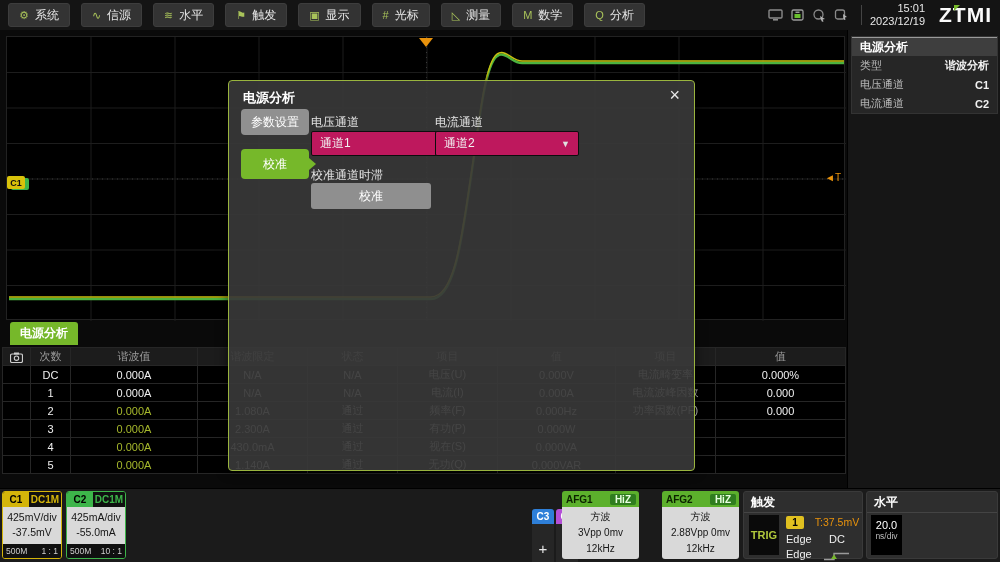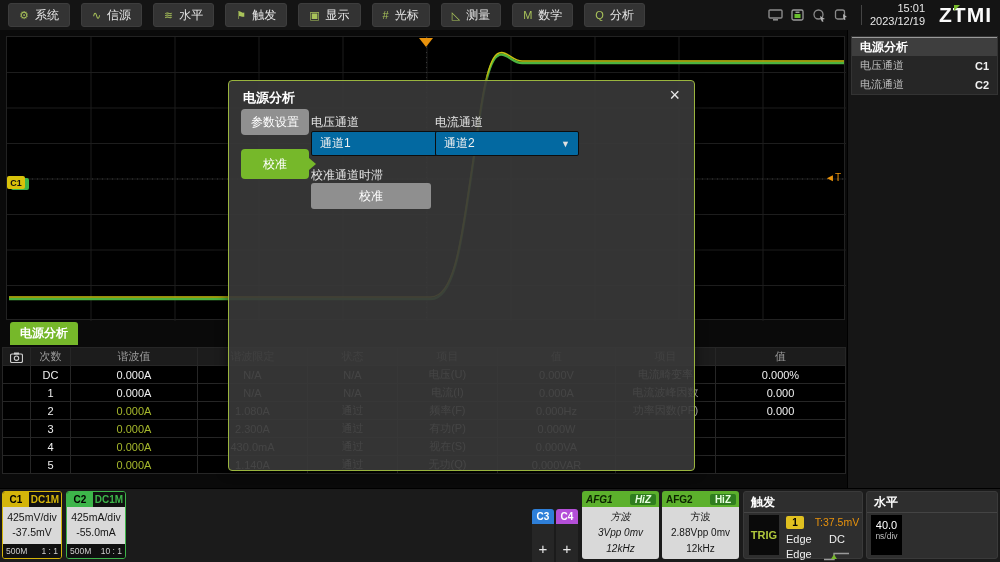--- a/index.html
+++ b/index.html
@@ -49,21 +49,21 @@
   .dialog { position:absolute; left:228px; top:80px; width:467px; height:391px; background:rgba(56,56,56,0.92);
             border:1px solid #99b43e; border-radius:4px; box-shadow:0 0 12px rgba(0,0,0,.6); }
   .dlg-title { position:absolute; left:14px; top:8px; font-size:13px; font-weight:bold; color:#fff; }
   .dlg-close { position:absolute; right:10px; top:4px; font-size:18px; color:#e8e8e8; cursor:pointer; padding:0 4px; }
   .dlg-tab { position:absolute; left:12px; width:68px; border-radius:4px; color:#fff; font-size:12px; text-align:center; cursor:pointer; }
   .dlg-tab1 { top:28px; height:26px; line-height:26px; background:#909090; }
   .dlg-tab2 { top:68px; height:30px; line-height:30px; background:#76b82a; }
   .dlg-tab2::after { content:""; position:absolute; right:-7px; top:9px; border-left:7px solid #76b82a;
             border-top:6px solid transparent; border-bottom:6px solid transparent; }
   .dlg-label { position:absolute; font-size:12px; color:#e2e2e2; }
-  .dropdown { position:absolute; width:144px; height:25px; background:#0369a1; border:1px solid #0d0d0d; border-radius:2px;
+  .dropdown { position:absolute; width:144px; height:25px; background:#be185d; border:1px solid #0d0d0d; border-radius:2px;
             display:flex; align-items:center; justify-content:space-between; padding:0 8px; cursor:pointer; }
   .dropdown .dv { color:#f2f2f2; font-size:12px; }
   .dropdown .caret { color:#e0e0e0; font-size:9px; }
   .cal-btn { position:absolute; left:82px; top:102px; width:120px; height:26px; background:#8f8f8f; border-radius:3px;
             color:#fdfdfd; font-size:12px; text-align:center; line-height:26px; cursor:pointer; }
   .skew-col { position:absolute; left:230px; width:150px; text-align:center; }
 
   
   .bottombar { position:absolute; left:0; top:488px; width:1000px; height:74px; background:#1b1b1b; border-top:1px solid #000; }
   .chblock { position:absolute; top:2px; height:68px; border-radius:3px; overflow:hidden; cursor:pointer; background:#0c0c0c; }
@@ -76,21 +76,21 @@
   .ch2 .nm { background:#3db54a; } .ch2 .cp { color:#3db54a; }
   .ch-body { height:37px; background:#d9d9d9; color:#161616; font-size:10.5px; text-align:center; padding-top:3px; line-height:15px; }
   .ch-foot { height:14px; background:#101010; display:flex; justify-content:space-between; font-size:8.5px; color:#cfcfcf;
              padding:0 3px; line-height:14px; }
   .addblock { position:absolute; top:20px; width:22px; height:68px; border-radius:3px; overflow:hidden; background:#262626; cursor:pointer; }
   .c3 { left:532px; } .c4 { left:556px; }
   .addblock .ah { height:15px; text-align:center; font-size:10px; font-weight:bold; color:#fff; line-height:15px; }
   .c3 .ah { background:#2e7fd8; } .c4 .ah { background:#b44fd8; }
   .addblock .plus { text-align:center; color:#e8e8e8; font-size:15px; line-height:50px; }
   .afg { position:absolute; top:2px; width:77px; height:68px; border-radius:3px; overflow:hidden; cursor:pointer; }
-  .afg1 { left:582px;font-style:italic; } .afg2 { left:662px; }
+  .afg1 { left:562px; } .afg2 { left:662px; }
   .afg-head { height:16px; background:#5cb02c; display:flex; align-items:center; font-size:10px; font-weight:bold; }
   .afg-head .an { color:#0c2200; padding-left:4px; flex:1; }
   .afg-head .hz { background:#2f7d1f; color:#e8ffe0; border-radius:2px; padding:0 5px; margin-right:3px; font-weight:bold; }
   .afg-body { height:52px; background:#d9d9d9; color:#161616; font-size:10px; text-align:center; padding-top:2px; line-height:16px; }
   .panelblock { position:absolute; top:2px; height:68px; background:#2e2e2e; border:1px solid #3a3a3a; border-radius:3px; cursor:pointer; }
   .trigblock { left:743px; width:120px; }
   .horizblock { left:866px; width:132px; }
   .pb-head { font-size:12px; font-weight:bold; color:#fff; padding:2px 7px 1px; border-bottom:1px solid #444; }
   .trig-box { position:absolute; left:5px; top:23px; width:30px; height:40px; background:#0a0a0a; color:#b0c83c;
               font-size:11px; font-weight:bold; text-align:center; line-height:40px; }
@@ -221,20 +221,24 @@
         <text x="9" y="149" font-size="9" font-weight="bold" fill="#111" text-anchor="middle">C1</text>
       </g>
       <text x="818" y="144" font-size="10" fill="#e8920c">◄T</text>
     </svg>
   </div>
 
   <div class="sidebar">
     <div class="sb-panel">
       <div class="sb-head">电源分析</div>
       <div class="sb-row">
+        <span class="k">类型</span>
+        <span class="v">谐波分析</span>
+      </div>
+      <div class="sb-row">
         <span class="k">电压通道</span>
         <span class="v">C1</span>
       </div>
       <div class="sb-row">
         <span class="k">电流通道</span>
         <span class="v">C2</span>
       </div>
     </div>
   </div>
 
@@ -406,21 +410,21 @@
       <div class="trig-edgeicon">
         <svg width="30" height="12" viewBox="0 0 30 12">
             <path d="M2,9.5 H12 V3.5 H27" fill="none" stroke="#9a9a9a" stroke-width="1.4"></path>
             <polygon points="9,9 15,9 12,4.5" fill="#76b82a"></polygon>
           </svg>
       </div>
     </div>
     <div class="panelblock horizblock">
       <div class="pb-head">水平</div>
       <div class="hz-box">
-        <div class="a">40.0</div>
+        <div class="a">20.0</div>
         <div class="b">ns/div</div>
       </div>
     </div>
   </div>
 
   <div class="dialog">
     <div class="dlg-title">电源分析</div>
     <div class="dlg-close">×</div>
     <div class="dlg-tab dlg-tab1">参数设置</div>
     <div class="dlg-tab dlg-tab2">校准</div>

